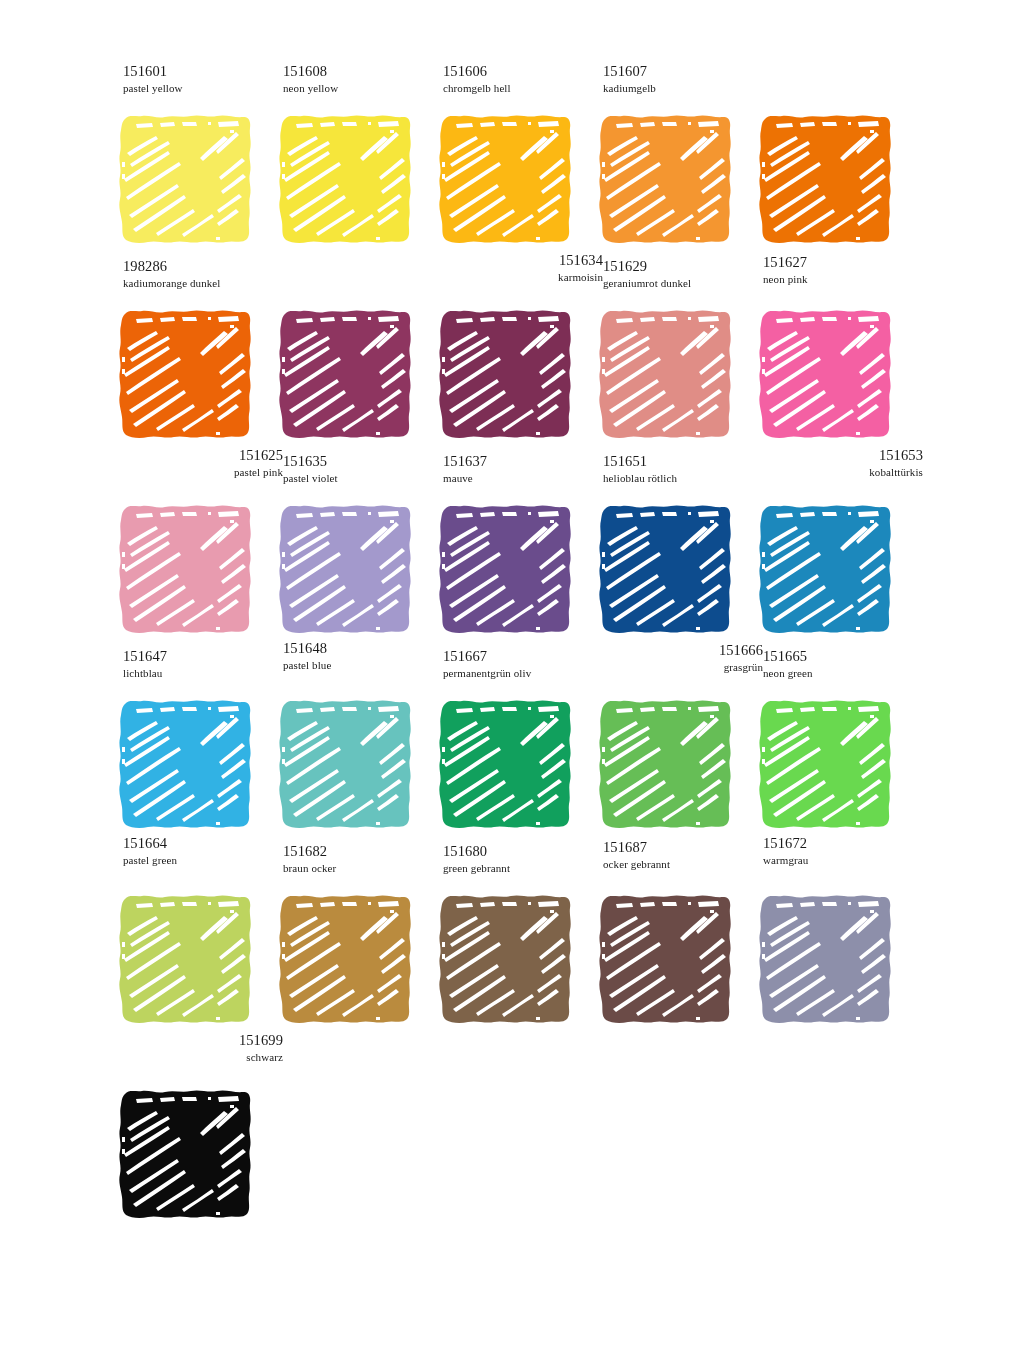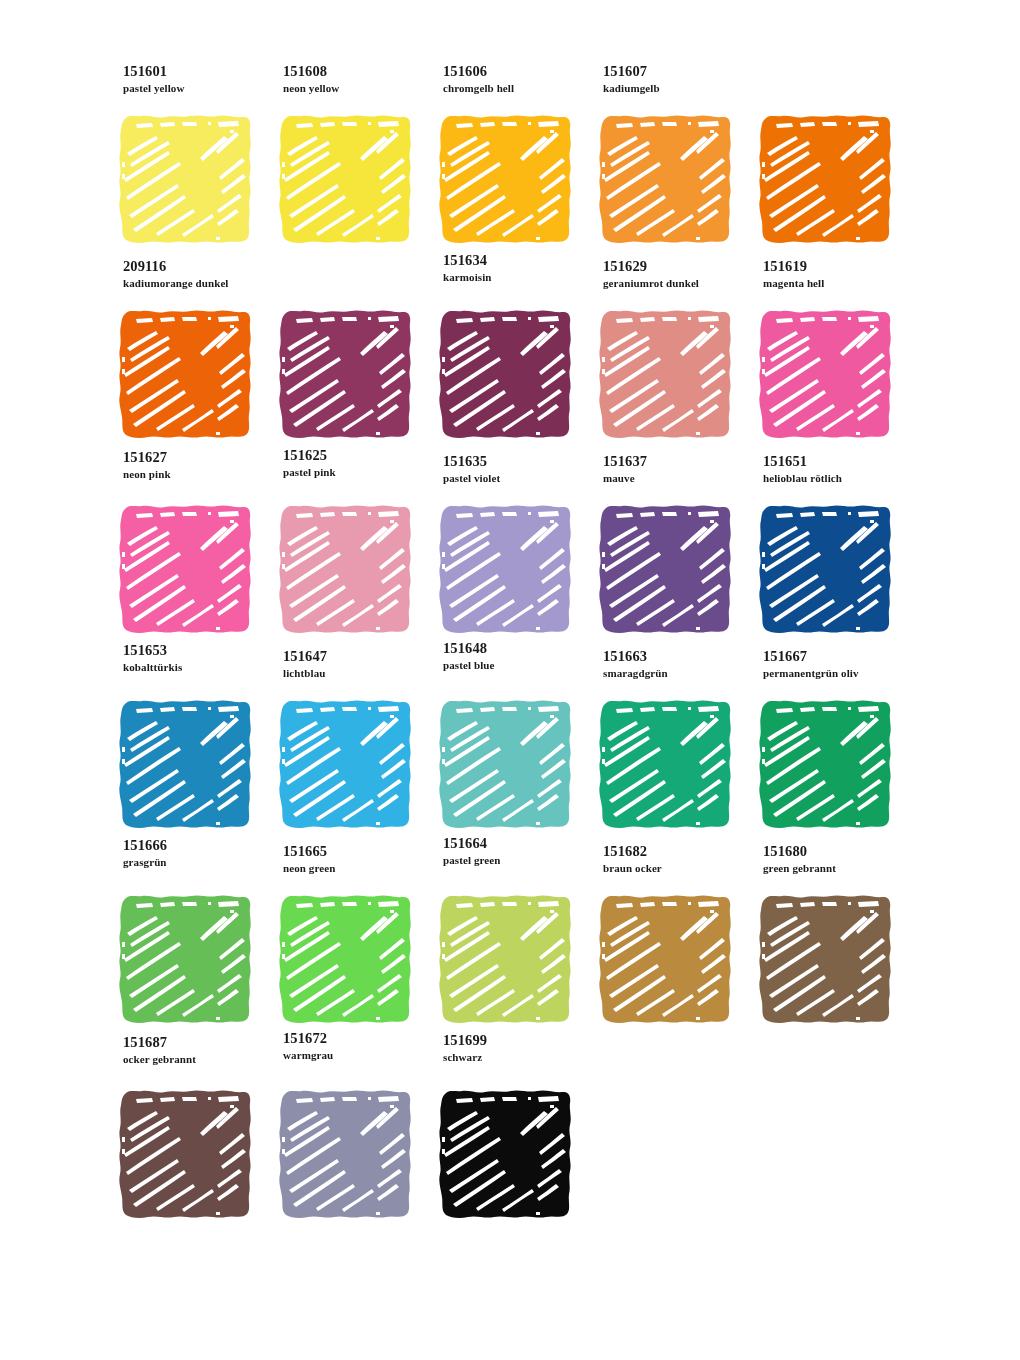--- a/index.html
+++ b/index.html
@@ -30,21 +30,20 @@
     width: 800px;
     display: grid;
     grid-template-columns: repeat(5, 160px);
     grid-template-rows: repeat(6, 195px);
   }
 
   .swatch-cell {
     position: relative;
     width: 160px;
     height: 195px;
-    font-weight: bold;
   }
 
   .swatch-label {
     position: absolute;
     left: 11px;
     top: 0;
     width: 160px;
     line-height: 1.32;
     font-size: 14.5px;
     letter-spacing: 0.1px;
@@ -67,21 +66,21 @@
     height: 140px;
   }
   .swatch-art svg {
     display: block;
     width: 148px;
     height: 140px;
   }
 
   
   .lbl-up-6  { top: -6px; }
-  .lbl-up-4  { top: -4px; }
+  .lbl-up-4  { top: -4px; text-align: right; }
   .lbl-up-2  { top: -2px; }
   .lbl-dn-2  { top: 2px; }
 </style>
 </head>
 <body>
 
 <div id="chart-sheet">
   <div class="swatch-grid" id="swatch-grid">
       <div class="swatch-cell">
         <div class="swatch-label lbl-dn-2">
@@ -134,21 +133,21 @@
       <div class="swatch-cell">
         <div class="swatch-art">
           <svg viewBox="0 0 148 140">
             <use xlink:href="#scribble-block" href="#scribble-block" fill="#ED7203"></use>
             <use xlink:href="#scribble-gaps" href="#scribble-gaps"></use>
           </svg>
         </div>
       </div>
       <div class="swatch-cell">
         <div class="swatch-label lbl-dn-2">
-          <span class="swatch-code">209116</span>
+          <span class="swatch-code">198286</span>
           <span class="swatch-name">kadiumorange dunkel</span>
         </div>
         <div class="swatch-art">
           <svg viewBox="0 0 148 140">
             <use xlink:href="#scribble-block" href="#scribble-block" fill="#EC6407"></use>
             <use xlink:href="#scribble-gaps" href="#scribble-gaps"></use>
           </svg>
         </div>
       </div>
       <div class="swatch-cell">
@@ -177,32 +176,20 @@
           <span class="swatch-name">geraniumrot dunkel</span>
         </div>
         <div class="swatch-art">
           <svg viewBox="0 0 148 140">
             <use xlink:href="#scribble-block" href="#scribble-block" fill="#E08D86"></use>
             <use xlink:href="#scribble-gaps" href="#scribble-gaps"></use>
           </svg>
         </div>
       </div>
       <div class="swatch-cell">
-        <div class="swatch-label lbl-dn-2">
-          <span class="swatch-code">151619</span>
-          <span class="swatch-name">magenta hell</span>
-        </div>
-        <div class="swatch-art">
-          <svg viewBox="0 0 148 140">
-            <use xlink:href="#scribble-block" href="#scribble-block" fill="#EF599F"></use>
-            <use xlink:href="#scribble-gaps" href="#scribble-gaps"></use>
-          </svg>
-        </div>
-      </div>
-      <div class="swatch-cell">
         <div class="swatch-label lbl-up-2">
           <span class="swatch-code">151627</span>
           <span class="swatch-name">neon pink</span>
         </div>
         <div class="swatch-art">
           <svg viewBox="0 0 148 140">
             <use xlink:href="#scribble-block" href="#scribble-block" fill="#F460A3"></use>
             <use xlink:href="#scribble-gaps" href="#scribble-gaps"></use>
           </svg>
         </div>
@@ -280,32 +267,20 @@
         </div>
       </div>
       <div class="swatch-cell">
         <div class="swatch-label lbl-up-6">
           <span class="swatch-code">151648</span>
           <span class="swatch-name">pastel blue</span>
         </div>
         <div class="swatch-art">
           <svg viewBox="0 0 148 140">
             <use xlink:href="#scribble-block" href="#scribble-block" fill="#67C3BE"></use>
-            <use xlink:href="#scribble-gaps" href="#scribble-gaps"></use>
-          </svg>
-        </div>
-      </div>
-      <div class="swatch-cell">
-        <div class="swatch-label lbl-dn-2">
-          <span class="swatch-code">151663</span>
-          <span class="swatch-name">smaragdgrün</span>
-        </div>
-        <div class="swatch-art">
-          <svg viewBox="0 0 148 140">
-            <use xlink:href="#scribble-block" href="#scribble-block" fill="#16A978"></use>
             <use xlink:href="#scribble-gaps" href="#scribble-gaps"></use>
           </svg>
         </div>
       </div>
       <div class="swatch-cell">
         <div class="swatch-label lbl-dn-2">
           <span class="swatch-code">151667</span>
           <span class="swatch-name">permanentgrün oliv</span>
         </div>
         <div class="swatch-art">

